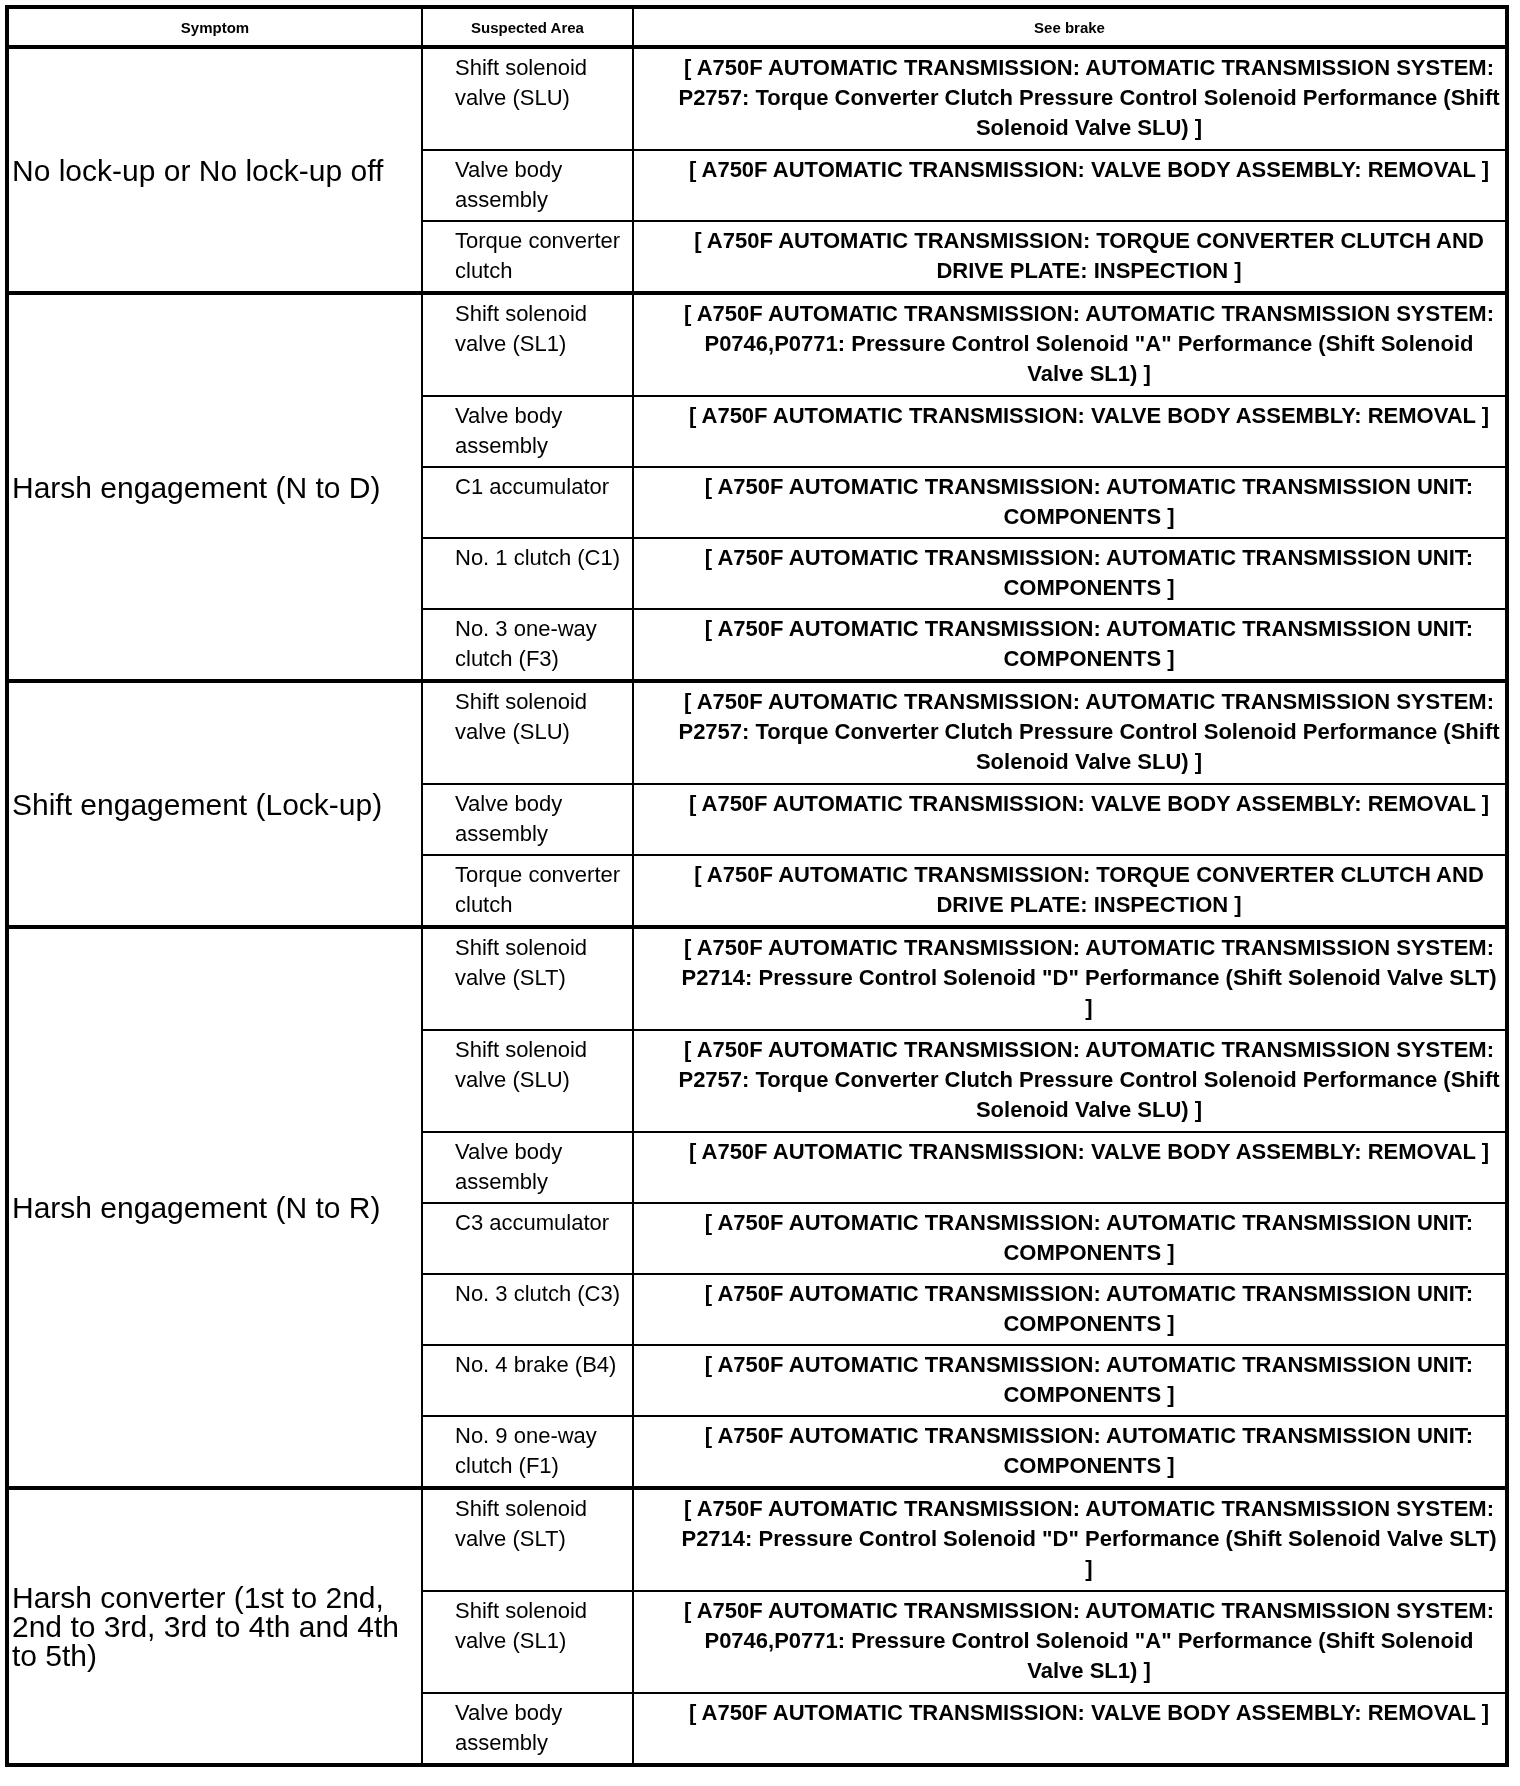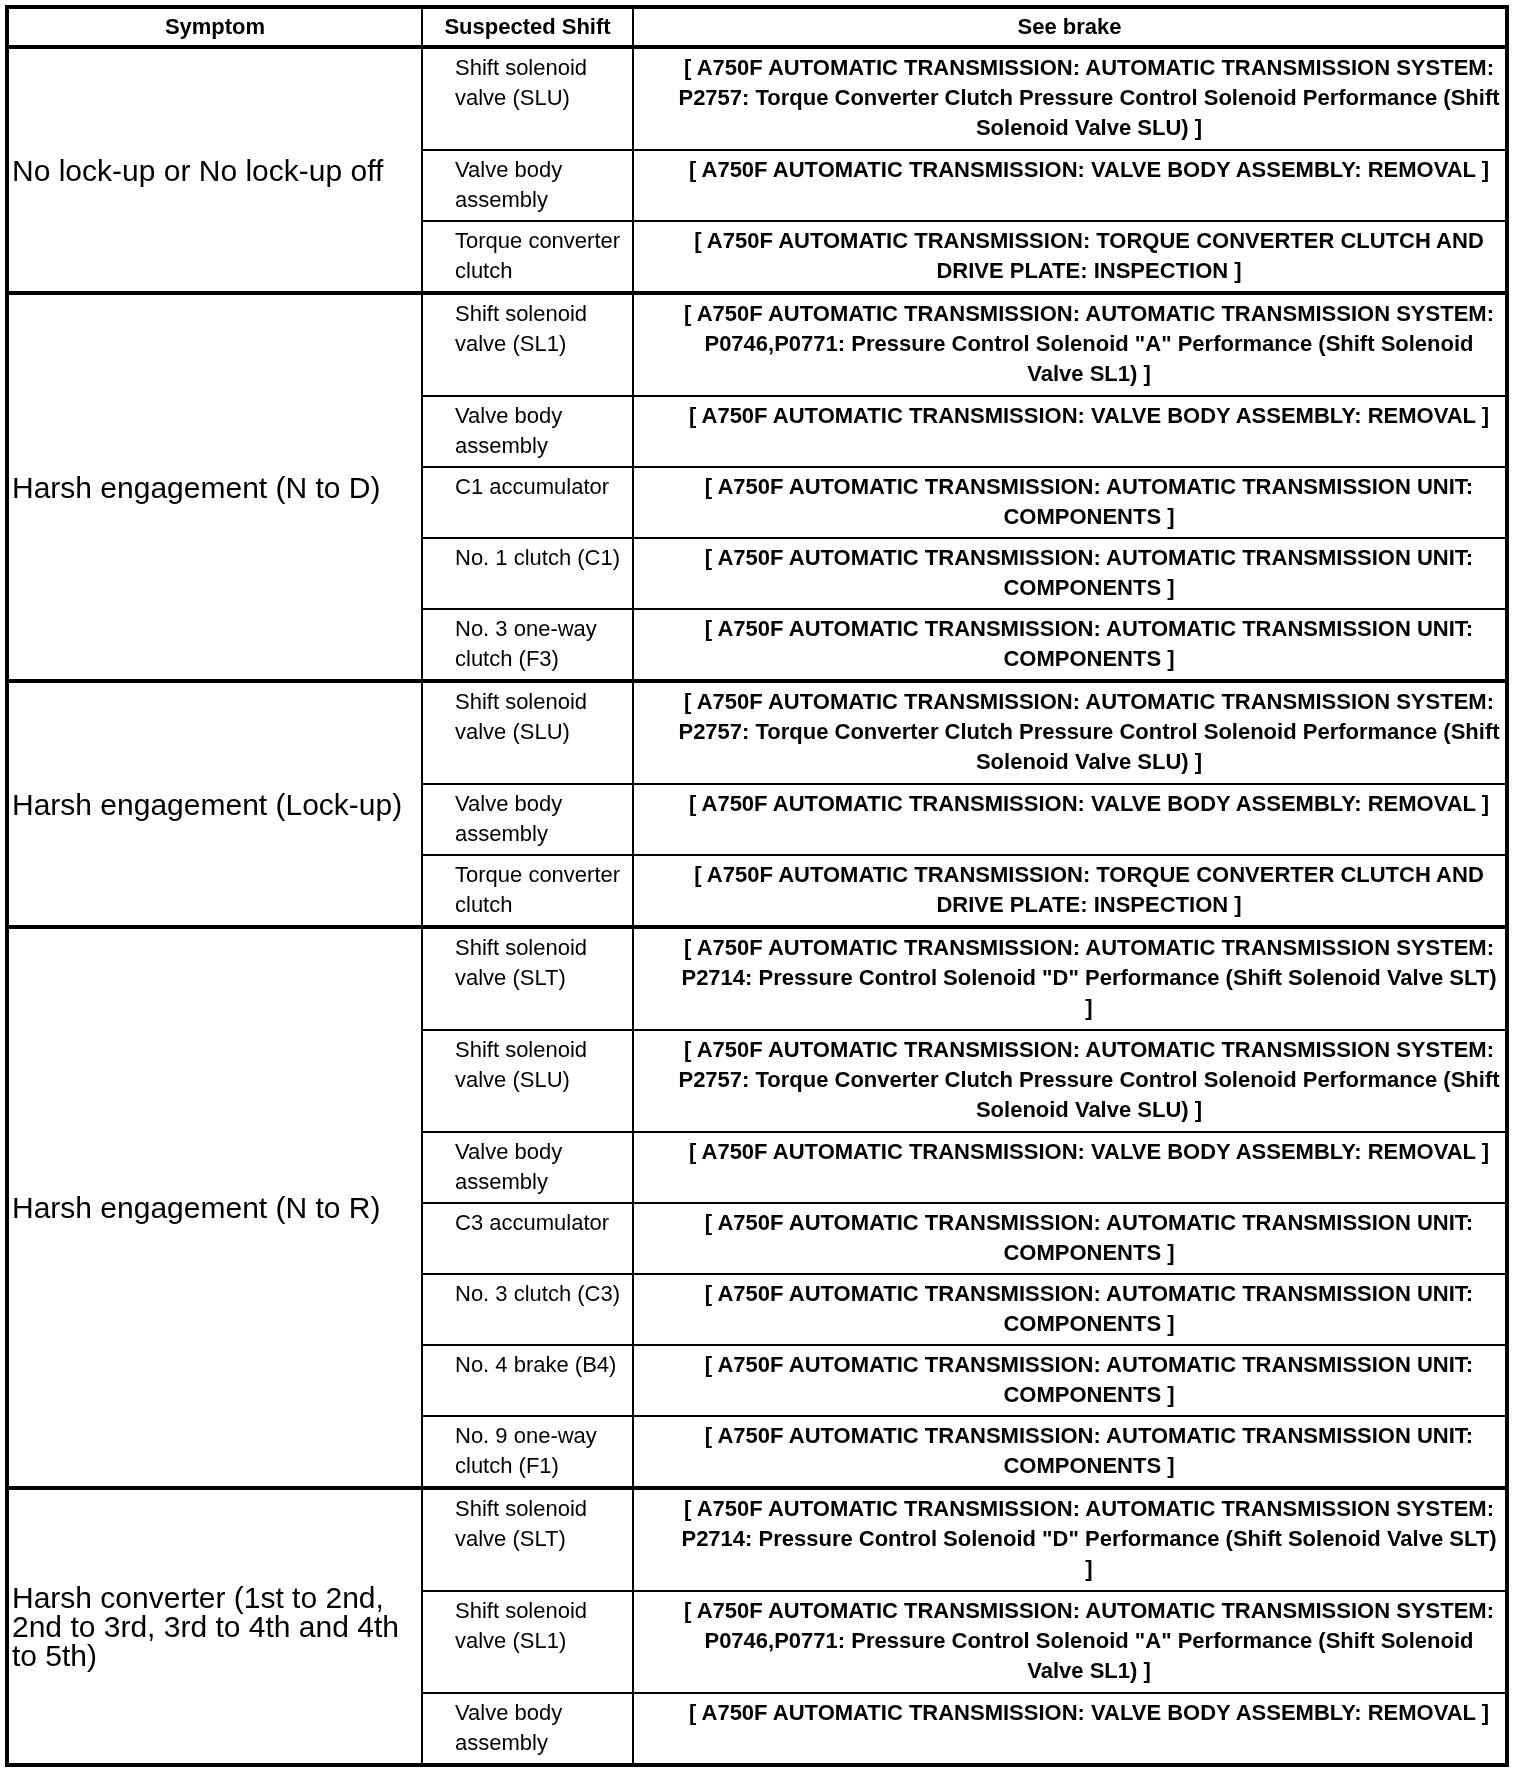--- a/index.html
+++ b/index.html
@@ -10,41 +10,41 @@
     border-collapse: collapse;
     table-layout: fixed;
     border: 4px solid #000;
     font-family: "Liberation Sans", sans-serif;
     color: #000;
   }
   col.c1 { width: 415px; }
   col.c2 { width: 211px; }
   col.c3 { width: auto; }
   th, td { border: 2px solid #000; padding: 0 5px; vertical-align: middle; }
-  th { font-size: 22px; font-weight: bold; text-align: center; height: 36px; border-bottom-width: 4px; }
+  th { font-size: 15px; font-weight: bold; text-align: center; height: 36px; border-bottom-width: 4px; }
   td.sym { font-size: 30px; line-height: 29px; text-align: left; padding-left: 3px; border-bottom-width: 4px; border-right-width: 2px; }
   td.area { font-size: 22px; line-height: 30px; text-align: left; vertical-align: top; padding-top: 4px; padding-left: 32px; }
   td.ref { font-size: 22px; line-height: 30px; font-weight: bold; text-align: center; vertical-align: top; padding-top: 4px; padding-left: 44px; }
   tr.h3 td.area, tr.h3 td.ref { height: 96px; }
   tr.h2 td.area, tr.h2 td.ref { height: 65px; }
   tr.gend td.area, tr.gend td.ref { border-bottom-width: 4px; margin-top: 20px; }
 </style>
 </head>
 <body>
 
 <table class="tbl">
   <colgroup>
       <col class="c1">
       <col class="c2">
       <col class="c3">
     </colgroup>
   <thead>
     <tr>
       <th>Symptom</th>
-      <th>Suspected Shift</th>
+      <th>Suspected Area</th>
       <th>See brake</th>
     </tr>
   </thead>
   <tbody>
 
     <tr class="h3">
       <td class="sym" rowspan="3">No lock-up or No lock-up off</td>
       <td class="area">Shift solenoid valve (SLU)</td>
       <td class="ref">[ A750F AUTOMATIC TRANSMISSION: AUTOMATIC TRANSMISSION SYSTEM: P2757: Torque Converter Clutch Pressure Control Solenoid Performance (Shift Solenoid Valve SLU) ]</td>
     </tr>
@@ -73,21 +73,21 @@
     <tr class="h2">
       <td class="area">No. 1 clutch (C1)</td>
       <td class="ref">[ A750F AUTOMATIC TRANSMISSION: AUTOMATIC TRANSMISSION UNIT: COMPONENTS ]</td>
     </tr>
     <tr class="h2 gend">
       <td class="area">No. 3 one-way clutch (F3)</td>
       <td class="ref">[ A750F AUTOMATIC TRANSMISSION: AUTOMATIC TRANSMISSION UNIT: COMPONENTS ]</td>
     </tr>
 
     <tr class="h3">
-      <td class="sym" rowspan="3">Harsh engagement (Lock-up)</td>
+      <td class="sym" rowspan="3">Shift engagement (Lock-up)</td>
       <td class="area">Shift solenoid valve (SLU)</td>
       <td class="ref">[ A750F AUTOMATIC TRANSMISSION: AUTOMATIC TRANSMISSION SYSTEM: P2757: Torque Converter Clutch Pressure Control Solenoid Performance (Shift Solenoid Valve SLU) ]</td>
     </tr>
     <tr class="h2">
       <td class="area">Valve body assembly</td>
       <td class="ref">[ A750F AUTOMATIC TRANSMISSION: VALVE BODY ASSEMBLY: REMOVAL ]</td>
     </tr>
     <tr class="h2 gend">
       <td class="area">Torque converter clutch</td>
       <td class="ref">[ A750F AUTOMATIC TRANSMISSION: TORQUE CONVERTER CLUTCH AND DRIVE PLATE: INSPECTION ]</td>

